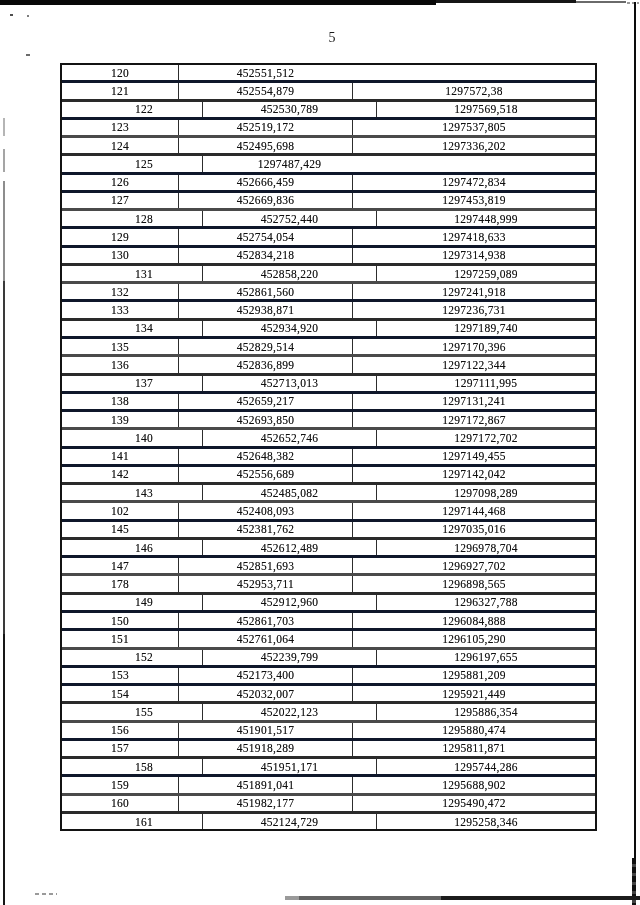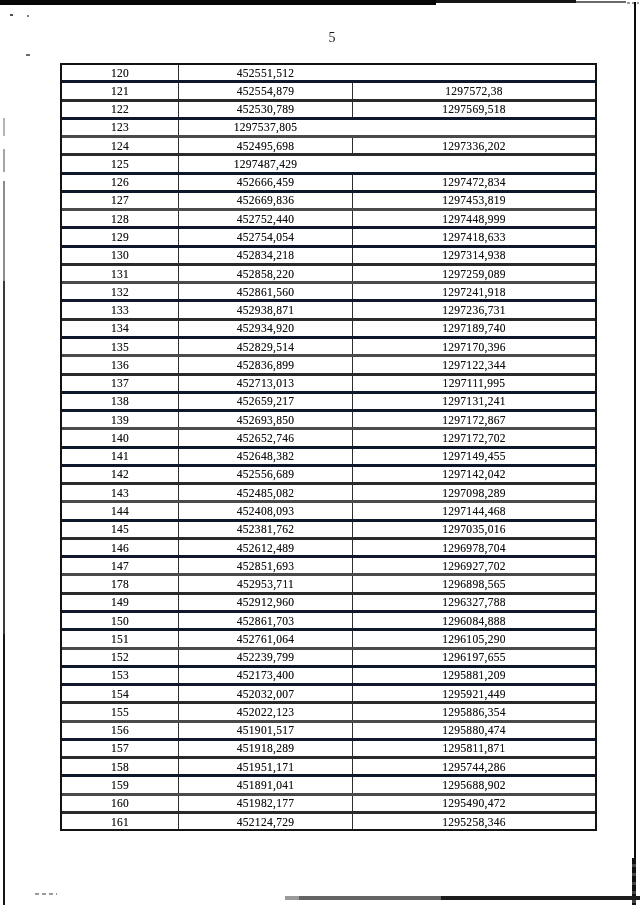--- a/index.html
+++ b/index.html
@@ -67,21 +67,21 @@
     flex-direction: column;
     background: #fff;
   }
   .row {
     flex: 1;
     display: grid;
     grid-template-columns: 116px 174px 1fr;
     align-items: center;
   }
   .row + .row { border-top: 3px solid #0f172a; }
-  .row:nth-child(3n) { border-top-color: #2a2a2a; }
+  .row:nth-child(3n) { border-top-color: #2a2a2a; padding-left: 24px; }
   .row:nth-child(4n+1) { border-top-color: #4a4a4a; }
   .cell {
     height: 100%;
     display: flex;
     align-items: center;
     justify-content: center;
     font-size: 11.5px;
     letter-spacing: 0.3px;
     color: #101010;
     text-shadow: 0 0 0.4px rgba(0,0,0,0.45);
@@ -120,20 +120,21 @@
         <div class="cell">452554,879</div>
         <div class="cell">1297572,38</div>
       </div>
       <div class="row">
         <div class="cell">122</div>
         <div class="cell">452530,789</div>
         <div class="cell">1297569,518</div>
       </div>
       <div class="row">
         <div class="cell">123</div>
+        <div class="cell">452519,172</div>
         <div class="cell">1297537,805</div>
       </div>
       <div class="row">
         <div class="cell">124</div>
         <div class="cell">452495,698</div>
         <div class="cell">1297336,202</div>
       </div>
       <div class="row">
         <div class="cell">125</div>
         <div class="cell">1297487,429</div>
@@ -222,21 +223,21 @@
         <div class="cell">142</div>
         <div class="cell">452556,689</div>
         <div class="cell">1297142,042</div>
       </div>
       <div class="row">
         <div class="cell">143</div>
         <div class="cell">452485,082</div>
         <div class="cell">1297098,289</div>
       </div>
       <div class="row">
-        <div class="cell">144</div>
+        <div class="cell">102</div>
         <div class="cell">452408,093</div>
         <div class="cell">1297144,468</div>
       </div>
       <div class="row">
         <div class="cell">145</div>
         <div class="cell">452381,762</div>
         <div class="cell">1297035,016</div>
       </div>
       <div class="row">
         <div class="cell">146</div>

